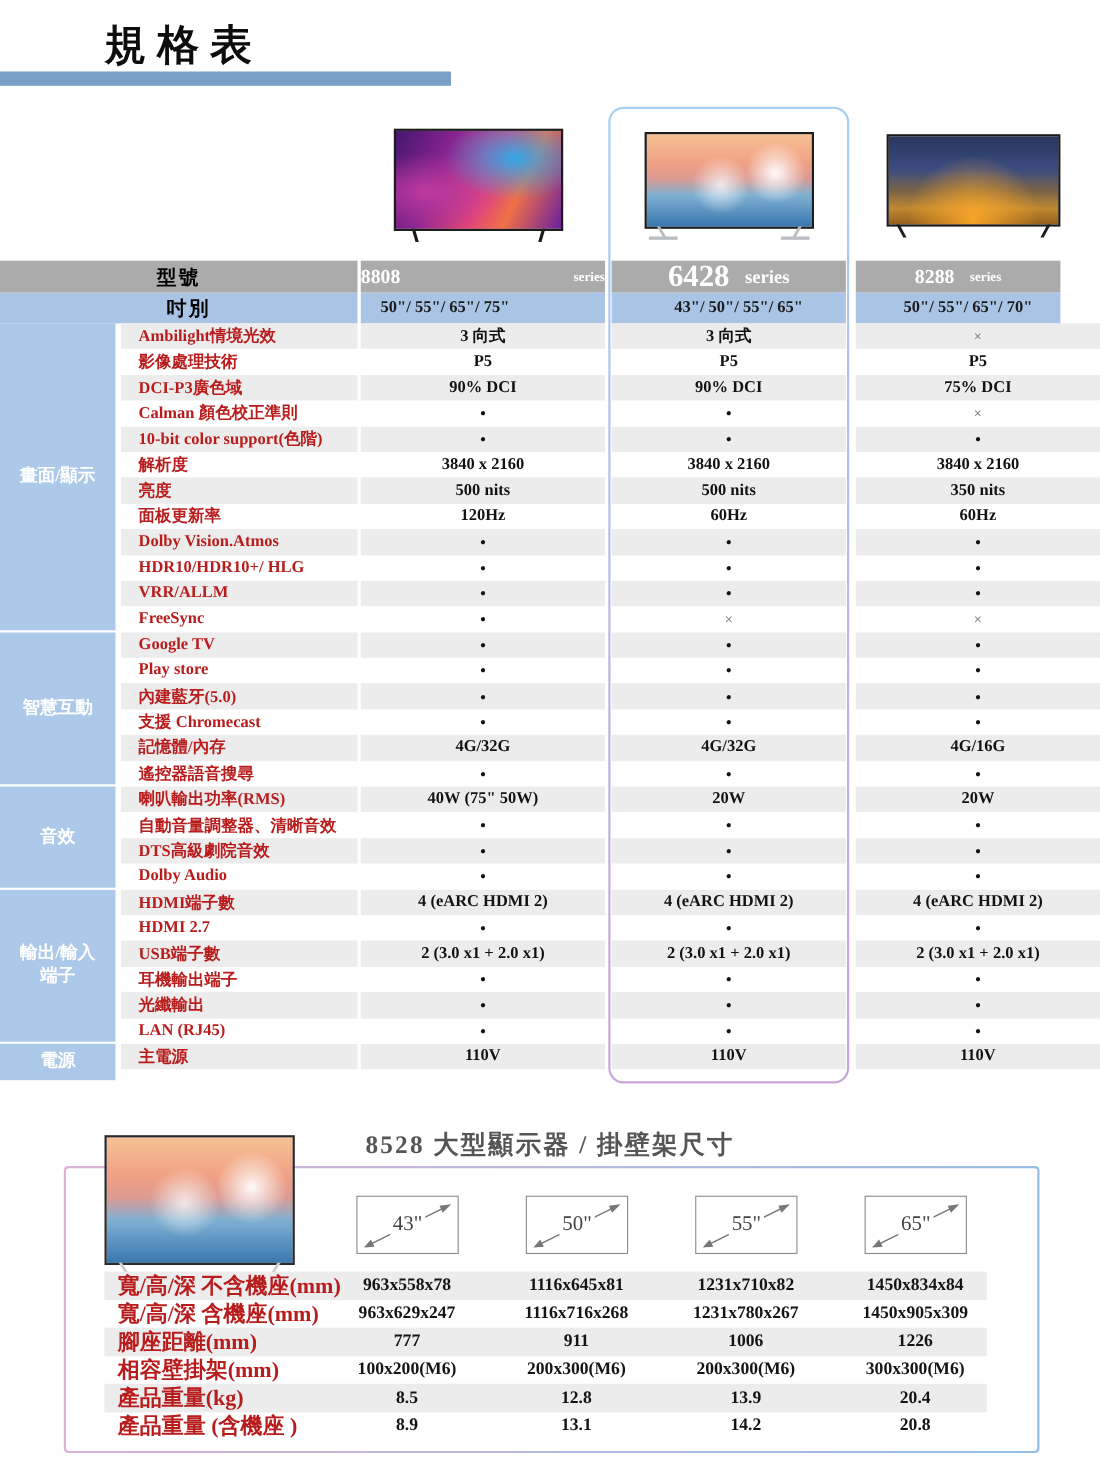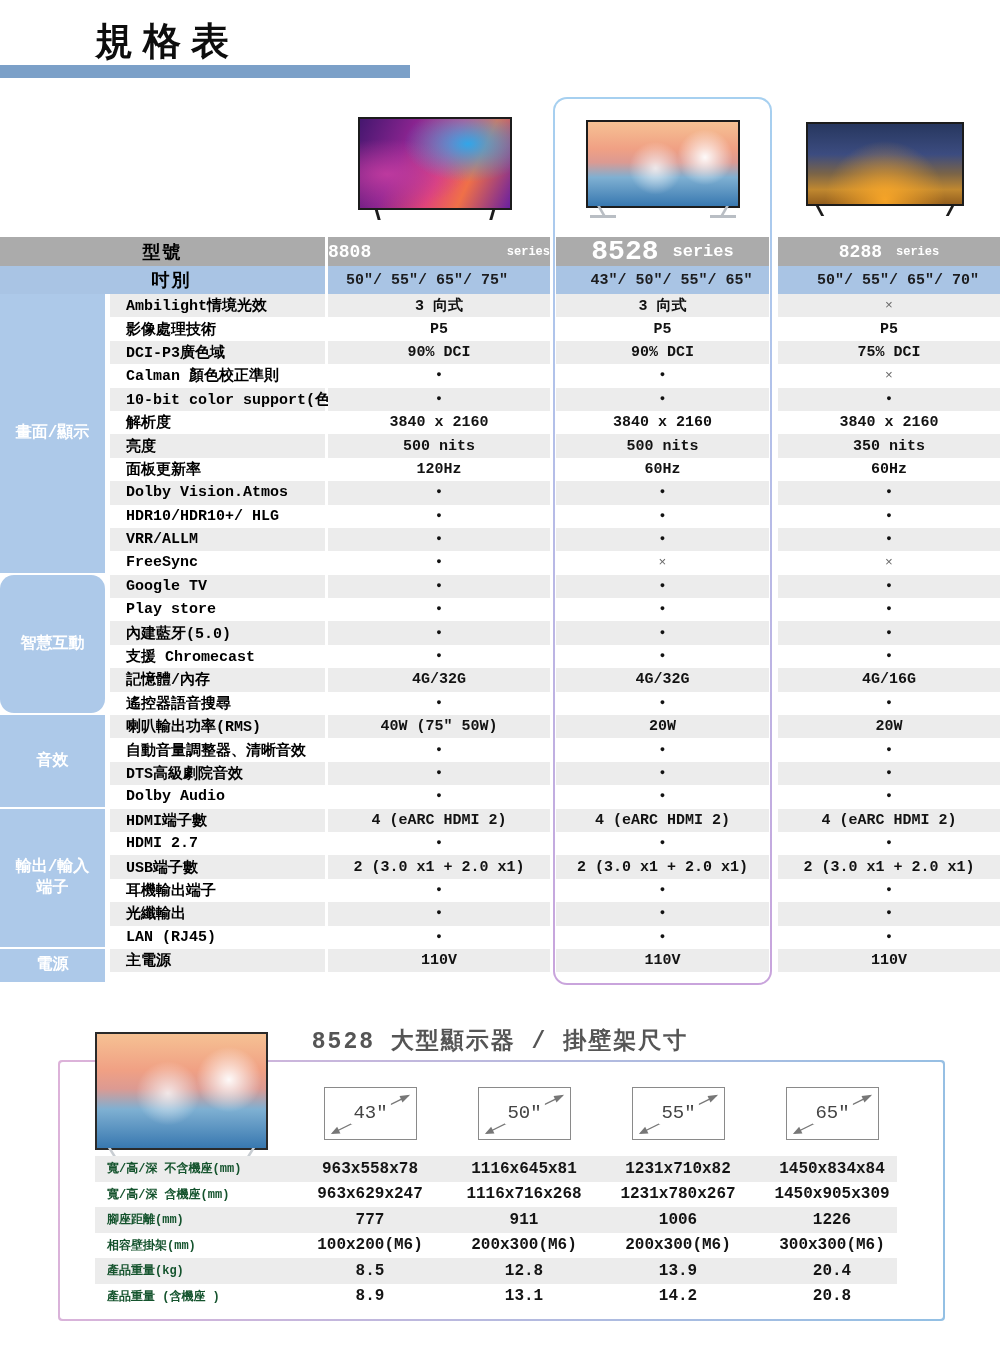--- a/index.html
+++ b/index.html
@@ -1,17 +1,17 @@
 <!DOCTYPE html>
 <html style="--steel: #7ba0c8; --hdrGray: #ababab; --hdrBlue: #a9c4e4; --grpBlue: #adc9e9; --stripe: #ececec; --hlTop: #a6d0f0; --hlBottom: #c9a4dc; --wmLeft: #ddb2d9; --wmRight: #93c0e4;"><head>
 <meta charset="utf-8">
 <style>
   html,body{margin:0;padding:0;background:#fff;}
   .page{position:relative;width:1000px;height:1347px;background:#fff;overflow:hidden;
-        font-family:Liberation Mono, monospace;}
+        font-family:Liberation Serif, serif;}
 
   
   .main-title{position:absolute;left:95px;top:16px;font-size:38px;font-weight:700;
               letter-spacing:10px;color:#0d0d0d;}
   .title-bar{position:absolute;left:0;top:65px;width:410px;height:13px;background:var(--steel,#7ba0c8);}
 
   
   .hl-box{position:absolute;left:553px;top:97px;width:219px;height:888px;border-radius:14px;
           background:linear-gradient(180deg,var(--hlTop,#a6d0f0),var(--hlBottom,#c9a4dc));}
   .hl-box::after{content:'';position:absolute;inset:2px;border-radius:12px;background:#fff;}
@@ -50,33 +50,33 @@
   .tvwm .foot.l{left:2px;width:30px;} .tvwm .foot.r{right:2px;width:30px;}
 
   
   .spec-table{position:absolute;left:0;top:237px;width:1000px;}
   .hrow{display:flex;height:29px;}
   .hrow.h2{height:28px;}
   .hcell{display:flex;align-items:center;justify-content:center;box-sizing:border-box;overflow:visible;}
   .hcell.left{width:325px;margin-right:3px;color:#000000;font-size:18px;font-weight:600;letter-spacing:2px;}
   .hcell.v1{width:222px;margin-right:6px;justify-content:space-between;}
   .hcell.v2{width:213px;margin-right:9px;}
-  .hcell.v3{width:222px;}
+  .hcell.v3{width:186px;}
   .gray{background:var(--hdrGray,#ababab);}
   .blue{background:var(--hdrBlue,#a9c4e4);padding-left:18px;}
   .mdl{color:#fff;font-size:18px;font-weight:600;}
   .sfx{color:#fff;font-size:12px;font-weight:600;margin-left:14px;}
   .hcell.v2 .mdl{font-size:28px;} .hcell.v2 .sfx{font-size:17px;}
   .sizes{color:#1c1c1e;font-size:15px;font-weight:600;}
   .hcell.left.blue{font-size:18px;}
 
   .srow{display:flex;height:23.4px;}
   .cg{width:105px;margin-right:5px;}
   .cn{width:215px;margin-right:3px;display:flex;align-items:center;padding-left:16px;
-      box-sizing:border-box;font-size:15px;font-weight:600;color:#000000;white-space:nowrap;}
+      box-sizing:border-box;font-size:15px;font-weight:600;color:#b91c1c;white-space:nowrap;}
   .cv{display:flex;align-items:center;justify-content:center;font-size:15px;font-weight:600;color:#121212;
       box-sizing:border-box;white-space:nowrap;}
   .cv1{width:222px;margin-right:6px;}
   .cv2{width:213px;margin-right:9px;}
   .cv3{width:222px;}
   .stripe{background:var(--stripe,#ececec);}
   .dot{font-size:9px;line-height:1;}
   .cross{font-size:13px;color:#666;font-weight:400;line-height:1;}
   .grp-label{position:absolute;left:0;width:105px;background:var(--grpBlue,#adc9e9);color:#fff;
              font-size:16px;font-weight:600;display:flex;align-items:center;justify-content:center;
@@ -88,21 +88,21 @@
   .wm-frame{position:absolute;left:58px;top:1060px;width:887px;height:261px;border-radius:4px;
             background:linear-gradient(100deg,var(--wmLeft,#ddb2d9),var(--wmRight,#93c0e4));}
   .wm-frame::after{content:'';position:absolute;inset:2px;border-radius:3px;background:#fff;}
   .size-box{position:absolute;top:1087px;width:93px;height:53px;border:1px solid #8a8a8a;
             background:#fff;box-sizing:border-box;}
   .size-box svg{position:absolute;inset:0;}
   .size-label{position:absolute;left:50%;top:50%;transform:translate(-50%,-54%);
               background:#fff;padding:0 3px;font-size:19px;color:#444;}
   .wm-table{position:absolute;left:95px;top:1156px;width:802px;}
   .wrow{display:flex;height:25.5px;align-items:center;}
-  .wl{width:210px;padding-left:12px;box-sizing:border-box;font-size:12px;font-weight:600;color:#14532d;
+  .wl{width:210px;padding-left:12px;box-sizing:border-box;font-size:20px;font-weight:600;color:#b91c1c;
       white-space:nowrap;}
   .wv{width:130px;text-align:center;font-size:16px;font-weight:600;color:#141414;white-space:nowrap;}
   .wv + .wv{margin-left:24px;}
 </style>
 </head>
 <body>
 
 <div class="page">
 
   <div class="hl-box"></div>
@@ -126,21 +126,21 @@
   </div>
 
   <div class="spec-table">
     <div class="hrow h1">
       <div class="hcell left gray">型號</div>
       <div class="hcell v1 gray">
         <span class="mdl">8808</span>
         <span class="sfx">series</span>
       </div>
       <div class="hcell v2 gray">
-        <span class="mdl">8528</span>
+        <span class="mdl">6428</span>
         <span class="sfx">series</span>
       </div>
       <div class="hcell v3 gray">
         <span class="mdl">8288</span>
         <span class="sfx">series</span>
       </div>
     </div>
     <div class="hrow h2">
       <div class="hcell left blue">吋別</div>
       <div class="hcell v1 blue sizes">50"/ 55"/ 65"/ 75"</div>
@@ -456,21 +456,21 @@
         </div>
         <div class="srow">
           <div class="cg"></div>
           <div class="cn stripe">主電源</div>
           <div class="cv cv1 stripe">110V</div>
           <div class="cv cv2 stripe">110V</div>
           <div class="cv cv3 stripe">110V</div>
         </div>
       </div>
   <div class="grp-label" style="top: 57px; height: 278.8px;">畫面/顯示</div>
-      <div class="grp-label" style="top: 337.8px; height: 138.4px; border-radius: 14px;">智慧互動</div>
+      <div class="grp-label" style="top: 337.8px; height: 138.4px;">智慧互動</div>
       <div class="grp-label" style="top: 478.2px; height: 91.6px;">音效</div>
       <div class="grp-label" style="top: 571.8px; height: 138.4px;">輸出/輸入
 端子</div>
       <div class="grp-label" style="top: 712.2px; height: 33px;">電源</div>
     </div>
 
   <div class="wm-title">8528 大型顯示器 / 掛壁架尺寸</div>
   <div class="wm-frame"></div>
   <div class="tv tvwm">
     <div class="leg l"></div>

